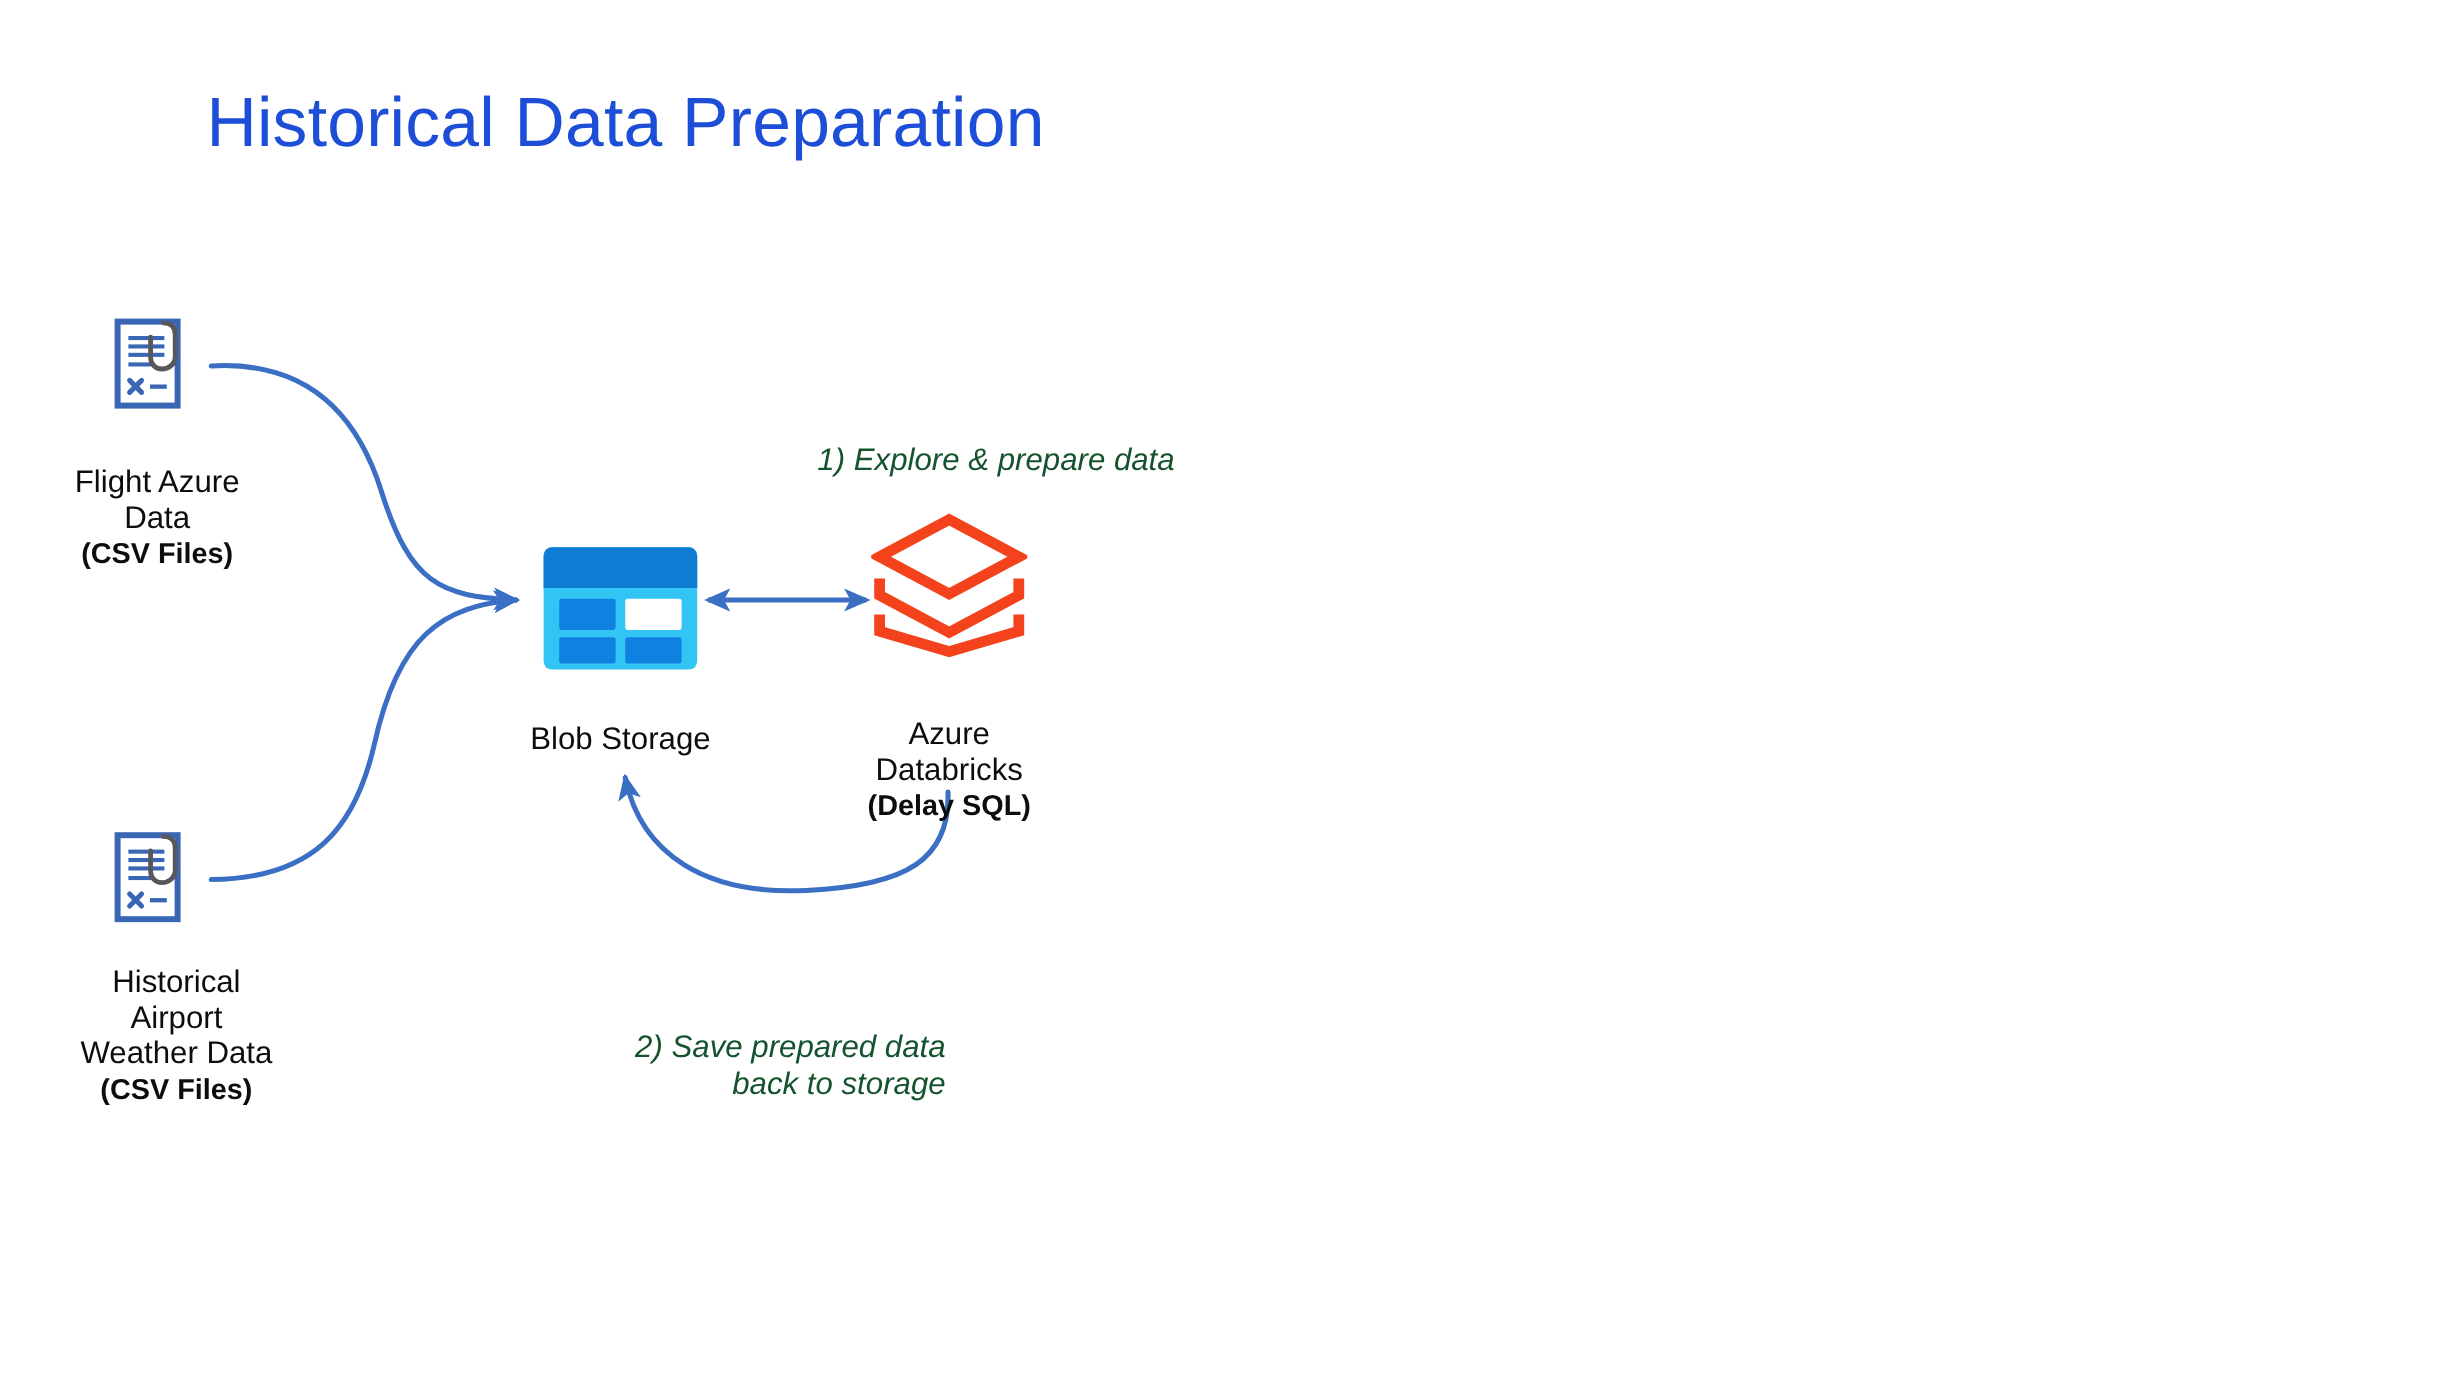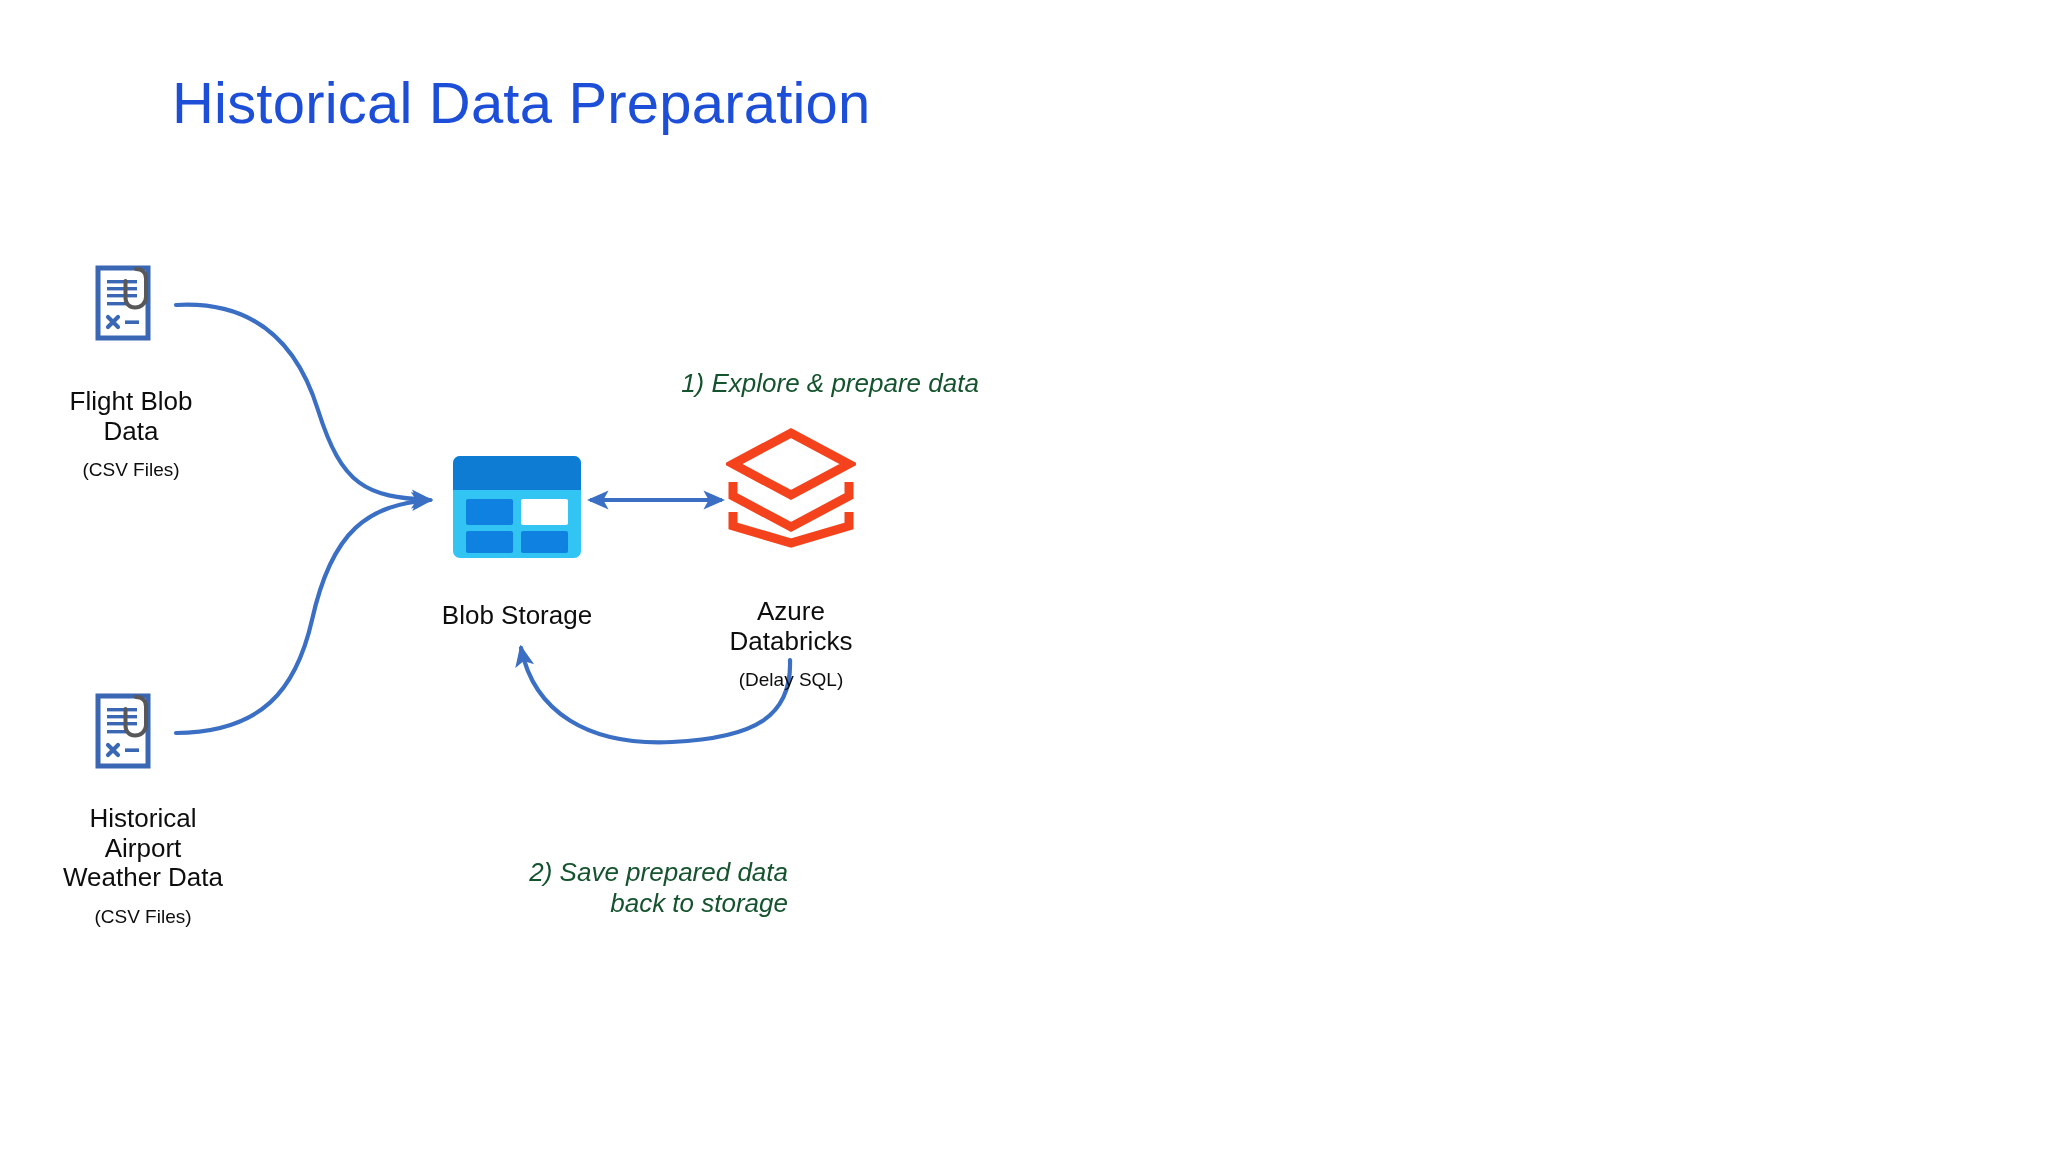--- a/index.html
+++ b/index.html
@@ -54,23 +54,24 @@
   .node-caption {
     position: absolute;
     text-align: center;
     font-size: 26px;
     line-height: 1.13;
     color: #0d0d0d;
     white-space: pre-line;
   }
   .node-sub {
     display: block;
-    font-size: 19px;
+    font-size: 24px;
     line-height: 1.25;
-    margin-top: 12px;
+    margin-top: 1px;
+    font-weight: bold;
   }
 
   
   .doc-icon {
     position: absolute;
     width: 62px;
     height: 76px;
   }
   .doc-icon svg { display: block; width: 100%; height: 100%; }
 
@@ -135,41 +136,41 @@
         <rect x="12" y="22" width="30" height="3.4" fill="#3A67B4"></rect>
         <rect x="12" y="29" width="30" height="3.4" fill="#3A67B4"></rect>
         <rect x="12" y="37" width="19" height="3.4" fill="#3A67B4"></rect>
         <path d="M13 52 L23 62 M23 52 L13 62" stroke="#3A67B4" stroke-width="4.2" stroke-linecap="round"></path>
         <rect x="30" y="55.4" width="14" height="3.6" fill="#3A67B4"></rect>
         <path d="M41 4 C 47.5 4 51 8 51 13.5 L51 32 C51 38.5 45.5 42.5 40 42.5
                  C34.5 42.5 30.5 38.5 30.5 33 L30.5 16" fill="none" stroke="#58585B" stroke-width="4" stroke-linecap="round" stroke-linejoin="round"></path>
       </svg>
     </div>
     <div class="node-caption" style="left:0px; top:358px; width:262px;">
-      <span>Flight Blob
+      <span>Flight Azure
 Data</span>
       <span class="node-sub">(CSV Files)</span>
     </div>
   </div>
 
   <div class="node">
     <div class="doc-icon" style="left:95px; top:693px;">
       <svg viewBox="0 0 62 76" xmlns="http://www.w3.org/2000/svg">
         <rect x="3" y="3" width="50" height="70" fill="#FFFFFF" stroke="#3A67B4" stroke-width="5"></rect>
         <rect x="12" y="15" width="30" height="3.4" fill="#3A67B4"></rect>
         <rect x="12" y="22" width="30" height="3.4" fill="#3A67B4"></rect>
         <rect x="12" y="29" width="30" height="3.4" fill="#3A67B4"></rect>
         <rect x="12" y="37" width="19" height="3.4" fill="#3A67B4"></rect>
         <path d="M13 52 L23 62 M23 52 L13 62" stroke="#3A67B4" stroke-width="4.2" stroke-linecap="round"></path>
         <rect x="30" y="55.4" width="14" height="3.6" fill="#3A67B4"></rect>
         <path d="M41 4 C 47.5 4 51 8 51 13.5 L51 32 C51 38.5 45.5 42.5 40 42.5
                  C34.5 42.5 30.5 38.5 30.5 33 L30.5 16" fill="none" stroke="#58585B" stroke-width="4" stroke-linecap="round" stroke-linejoin="round"></path>
       </svg>
     </div>
-    <div class="node-caption" style="left:12px; top:775px; width:262px;">
+    <div class="node-caption" style="left:0px; top:775px; width:262px;padding-left:16px;">
       <span>Historical
 Airport
 Weather Data</span>
       <span class="node-sub">(CSV Files)</span>
     </div>
   </div>
 
   <div class="node">
     <div class="blob-icon" style="left:452px; top:455px;">
       <svg viewBox="0 0 130 104" xmlns="http://www.w3.org/2000/svg">

